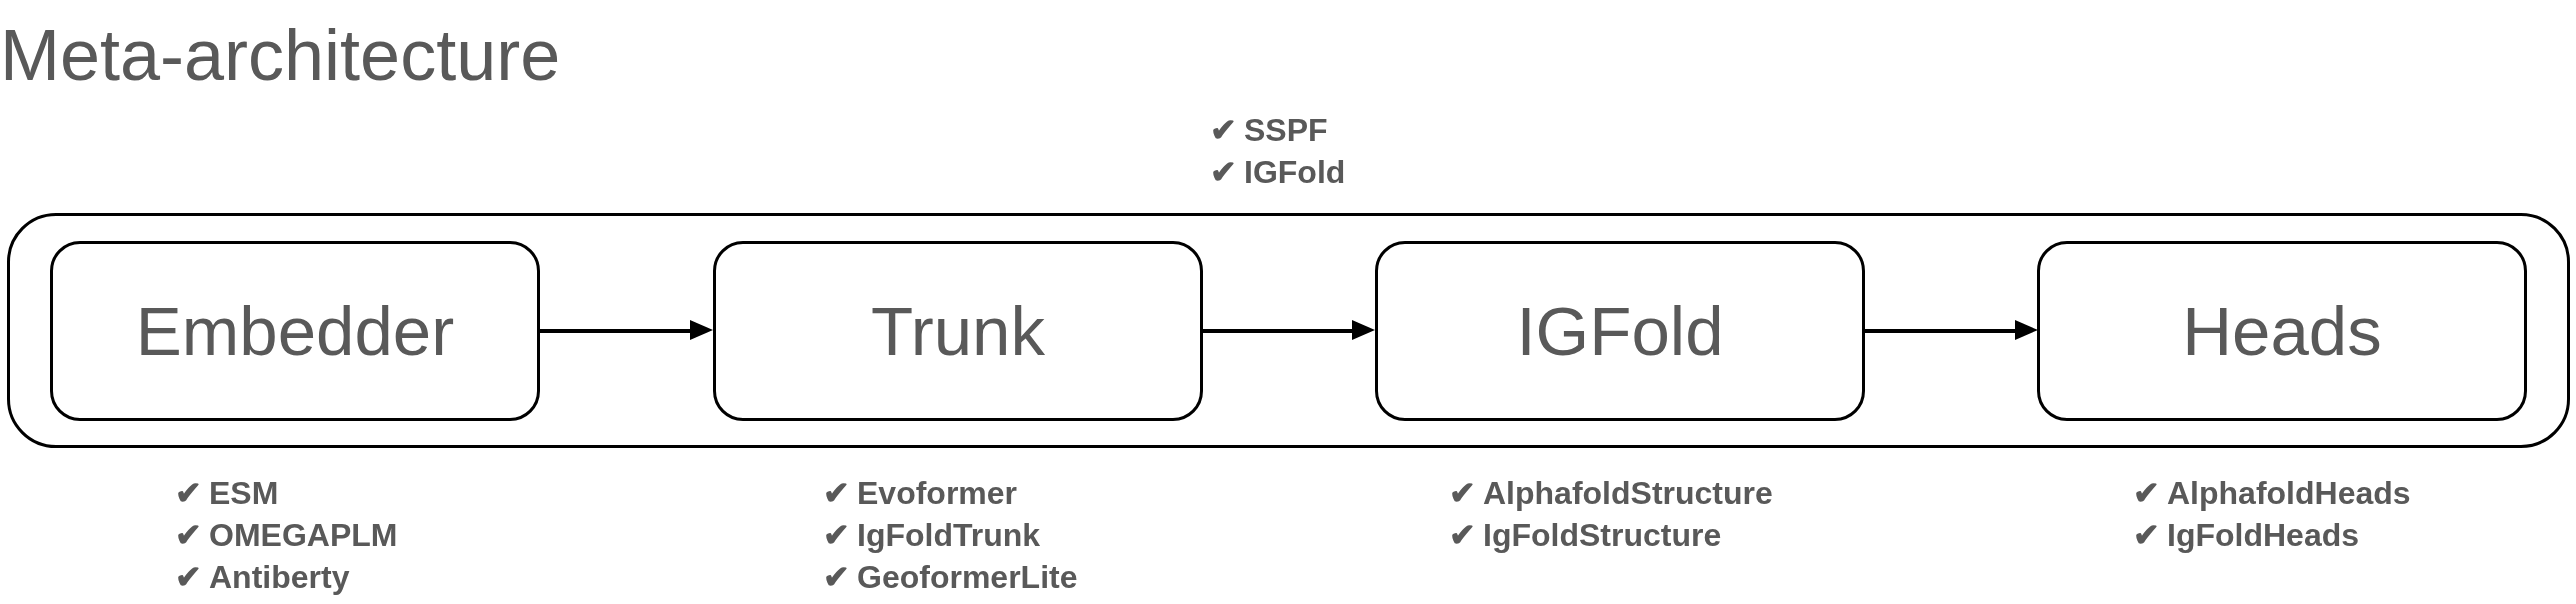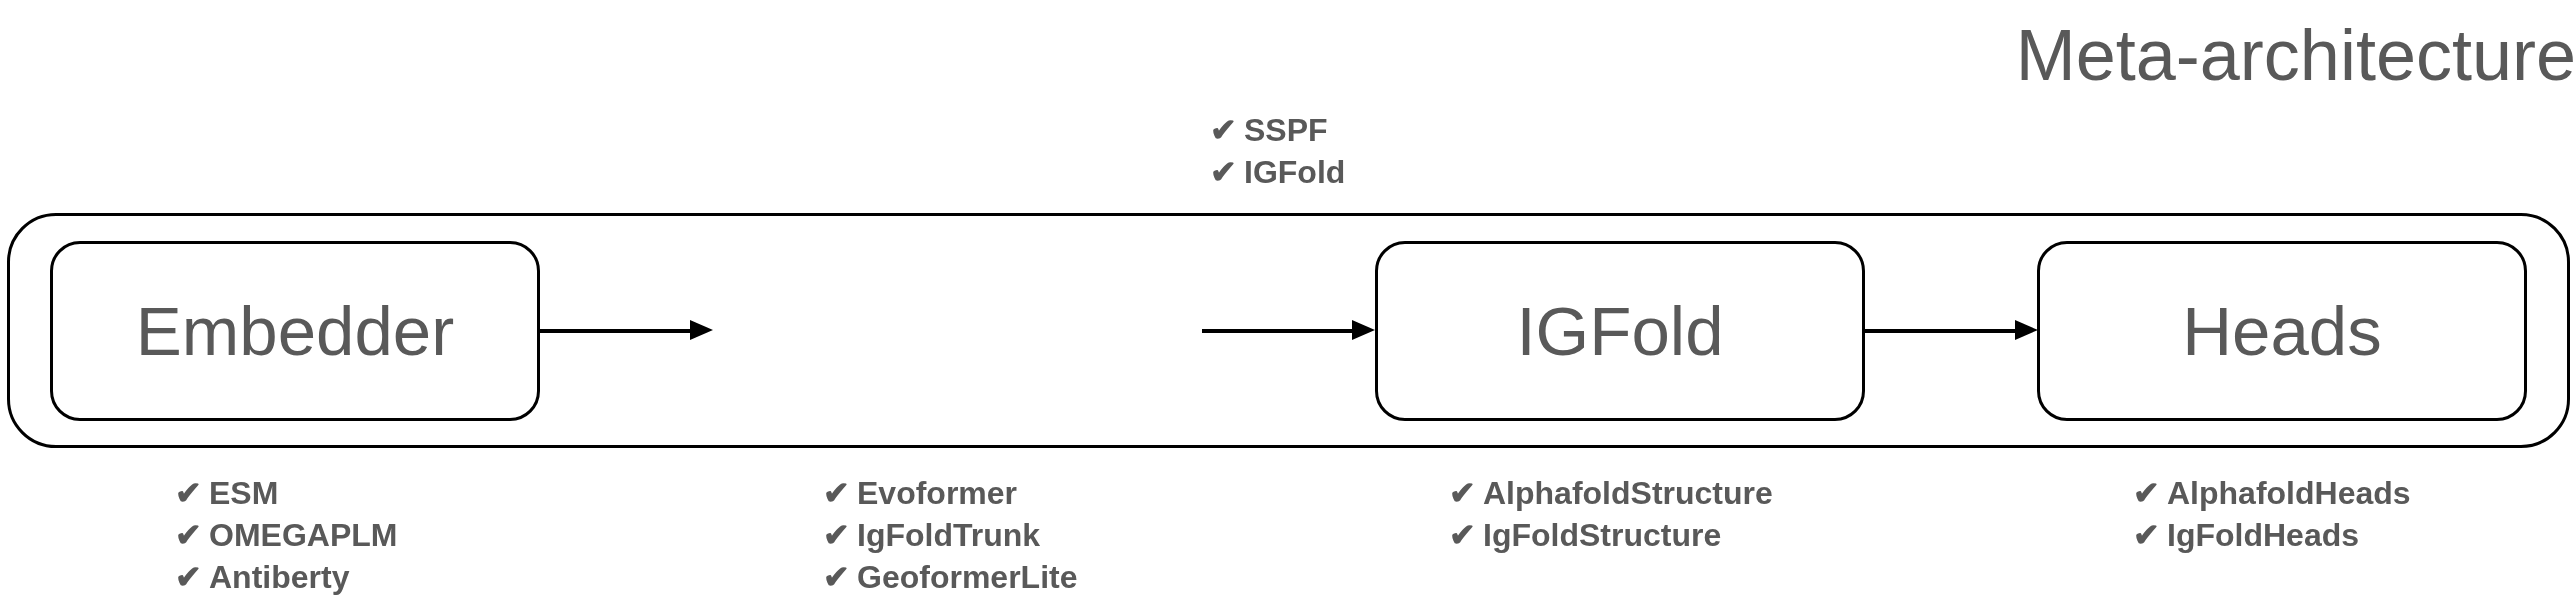--- a/index.html
+++ b/index.html
@@ -1,21 +1,21 @@
 <!DOCTYPE html>
 <html style="font-size:11.5px"><head>
 <meta charset="utf-8">
 <style>
   html,body{margin:0;padding:0;background:#ffffff;}
   .canvas{
     position:relative;width:2576px;height:605px;background:#ffffff;overflow:hidden;
     font-family:"Liberation Sans", sans-serif;
   }
   .title{
-    position:absolute;left:0;top:18.7px;width:2576px;text-align:right;
+    position:absolute;left:0;top:18.7px;width:2576px;text-align:left;
     font-size:72px;line-height:72px;color:#595959;letter-spacing:0;
   }
   .container-frame{
     position:absolute;left:7.2px;top:213px;width:2563px;height:235px;
     border:3.6px solid #000000;border-radius:49px;box-sizing:border-box;background:transparent;
   }
   .pipe-box{
     position:absolute;top:241px;width:490px;height:180px;box-sizing:border-box;
     border:3.6px solid #000000;border-radius:30px;background:#ffffff;
     display:flex;align-items:center;justify-content:center;
@@ -62,20 +62,23 @@
     </span>
     <span class="check-item">
       <span class="check">✔</span><span>IGFold</span>
     </span>
   </div>
 
   <div class="container-frame"></div>
 
   <div class="pipe-box box-0">
     <span class="box-label">Embedder</span>
+  </div>
+  <div class="pipe-box box-1">
+    <span class="box-label">Trunk</span>
   </div>
   <div class="pipe-box box-2">
     <span class="box-label">IGFold</span>
   </div>
   <div class="pipe-box box-3">
     <span class="box-label">Heads</span>
   </div>
 
   <div class="arrow arrow-0">
     <div class="shaft"></div>

